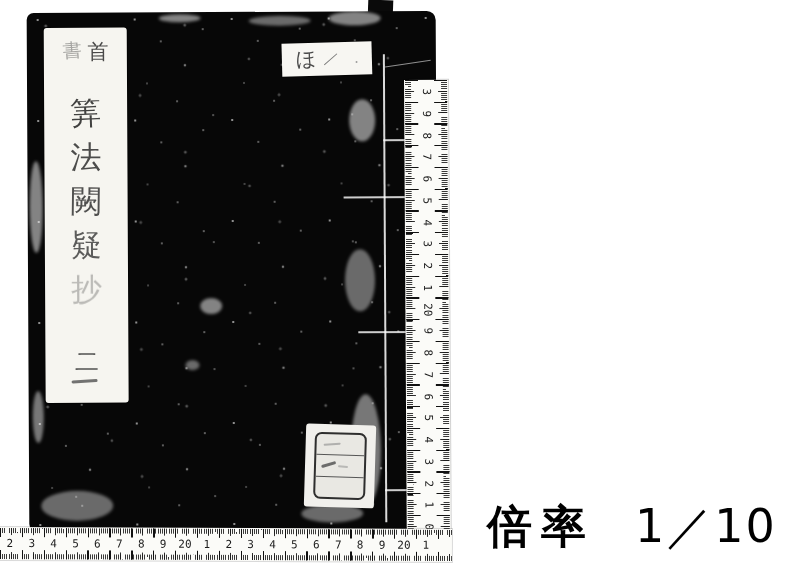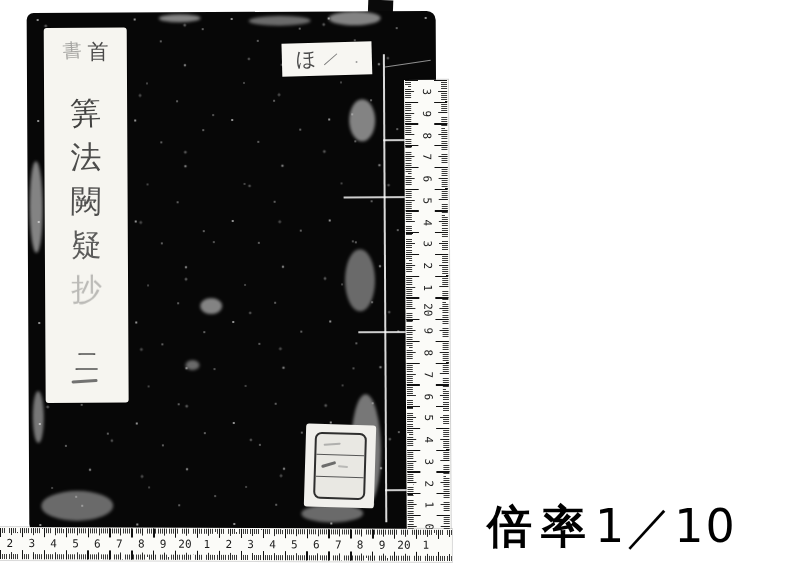--- a/index.html
+++ b/index.html
@@ -130,21 +130,21 @@
      background:repeating-linear-gradient(to right,rgba(25,25,25,.9) 0 1px,transparent 1px 10.95px);}
   .h-ruler .cm-b{bottom:1px;height:9px;
      background:repeating-linear-gradient(to right,#111 0 1.3px,transparent 1.3px 21.9px);}
   .h-labels{position:absolute;left:-1px;top:8px;height:17px;display:flex;}
   .h-labels span{flex:0 0 21.9px;display:flex;align-items:center;
         justify-content:center;font-family:"DejaVu Sans Mono",monospace;
         font-size:11px;color:#1c1c1c;}
 
   
   .magnification{position:absolute;left:487px;top:496px;display:flex;
-        align-items:baseline;color:#000;z-index:5;}
+        align-items:baseline;gap:40px;color:#000;z-index:5;}
   .mag-label{font-size:45px;font-weight:600;letter-spacing:9px;
         font-family:"DejaVu Sans",sans-serif;}
   .mag-value{font-size:46px;font-weight:500;letter-spacing:2px;
         font-family:"DejaVu Sans",sans-serif;text-align:right;}
 </style>
 </head>
 <body>
 
 <div class="stage">
 

